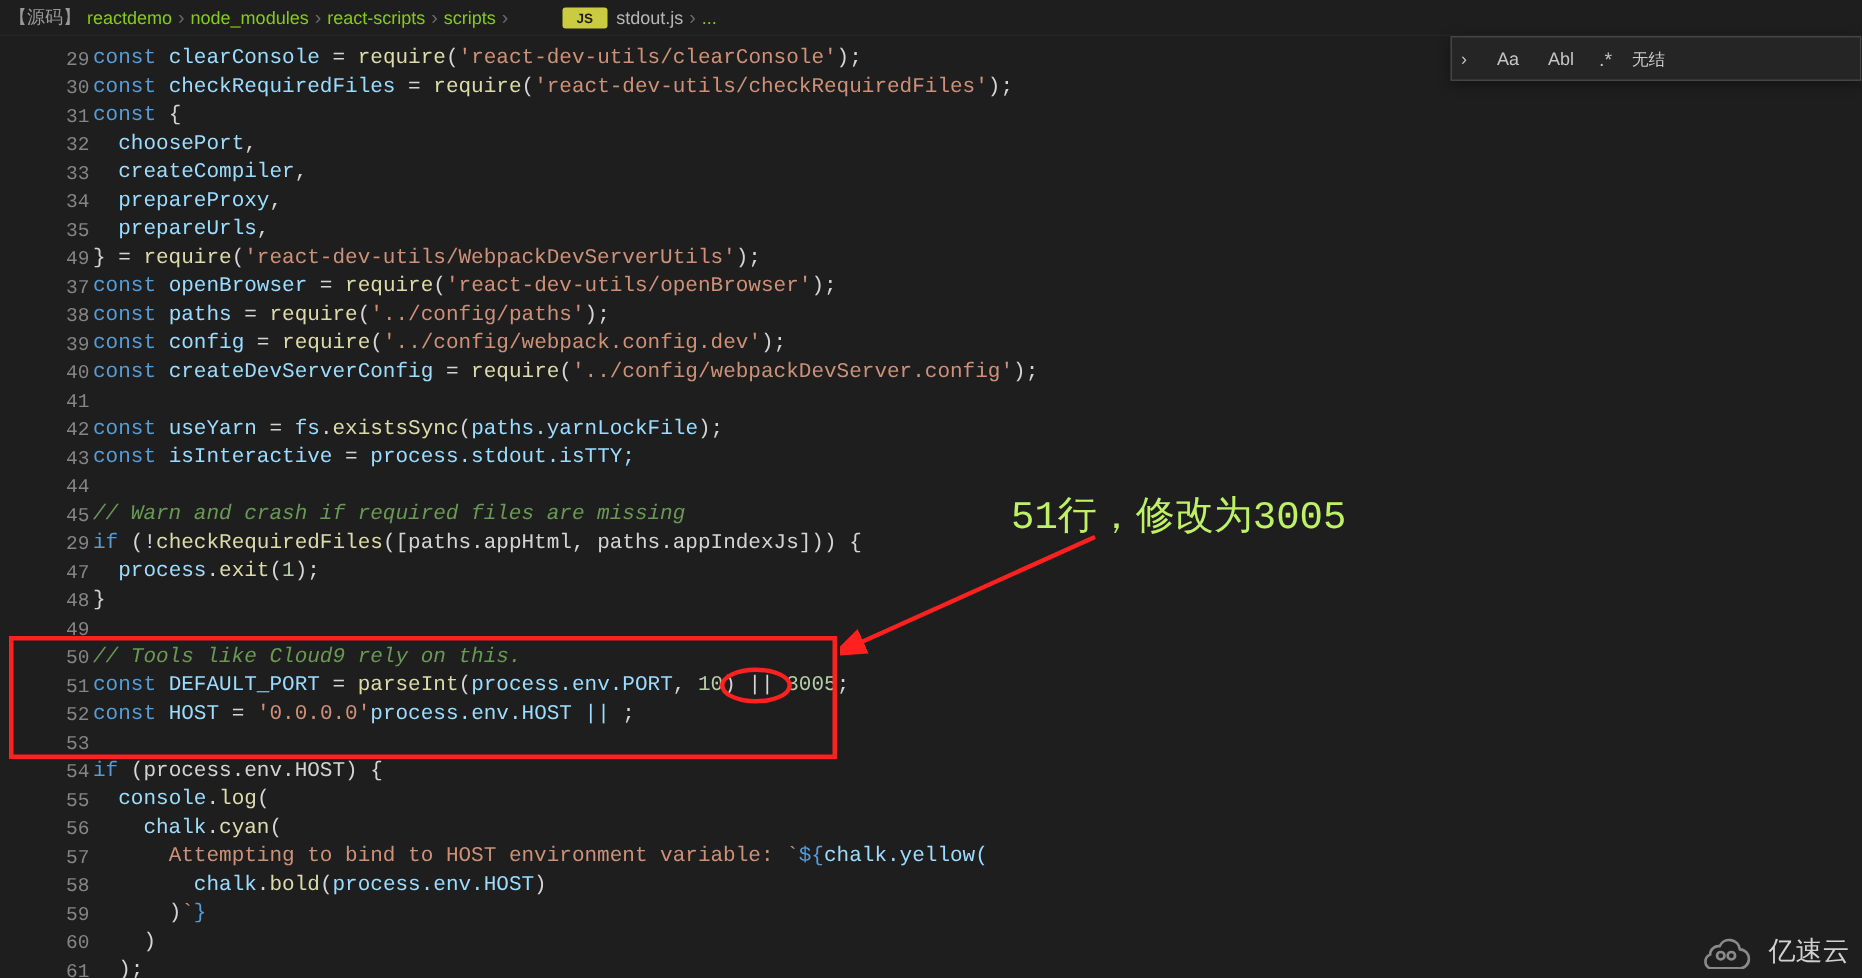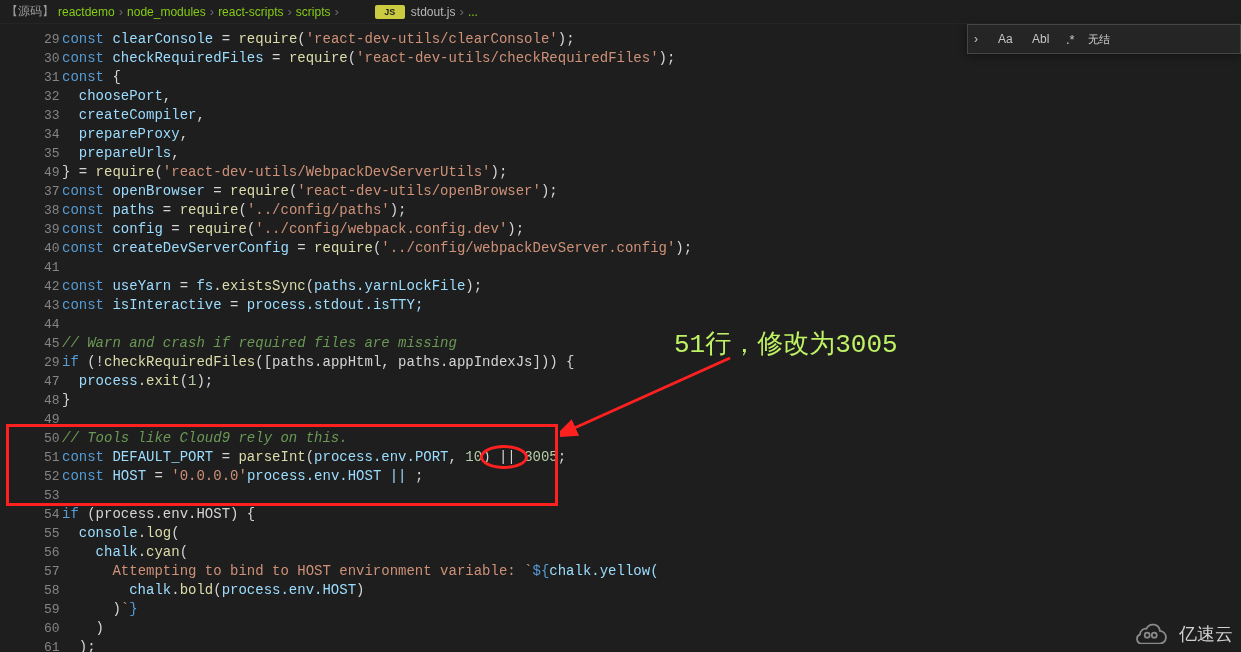--- a/index.html
+++ b/index.html
@@ -103,21 +103,21 @@
     width: 48px; height: 24px;
     border: 3px solid #ff2020;
     border-radius: 50%;
     pointer-events: none;
   }
 
   svg.arrow { position: absolute; pointer-events: none; }
 
   .watermark {
     position: absolute; right: 8px; bottom: 6px;
-    display: flex; align-items: flex-start; gap: 12px;
+    display: flex; align-items: flex-end; gap: 12px;
     color: #d0d0d0; font-family: -apple-system,"Segoe UI",sans-serif;
     font-size: 18px; font-weight: 500;
   }
   .watermark svg { width: 34px; height: 22px; }
 </style>
 </head>
 <body>
 
 <div class="breadcrumb">
   <span class="tag">【源码】</span>

